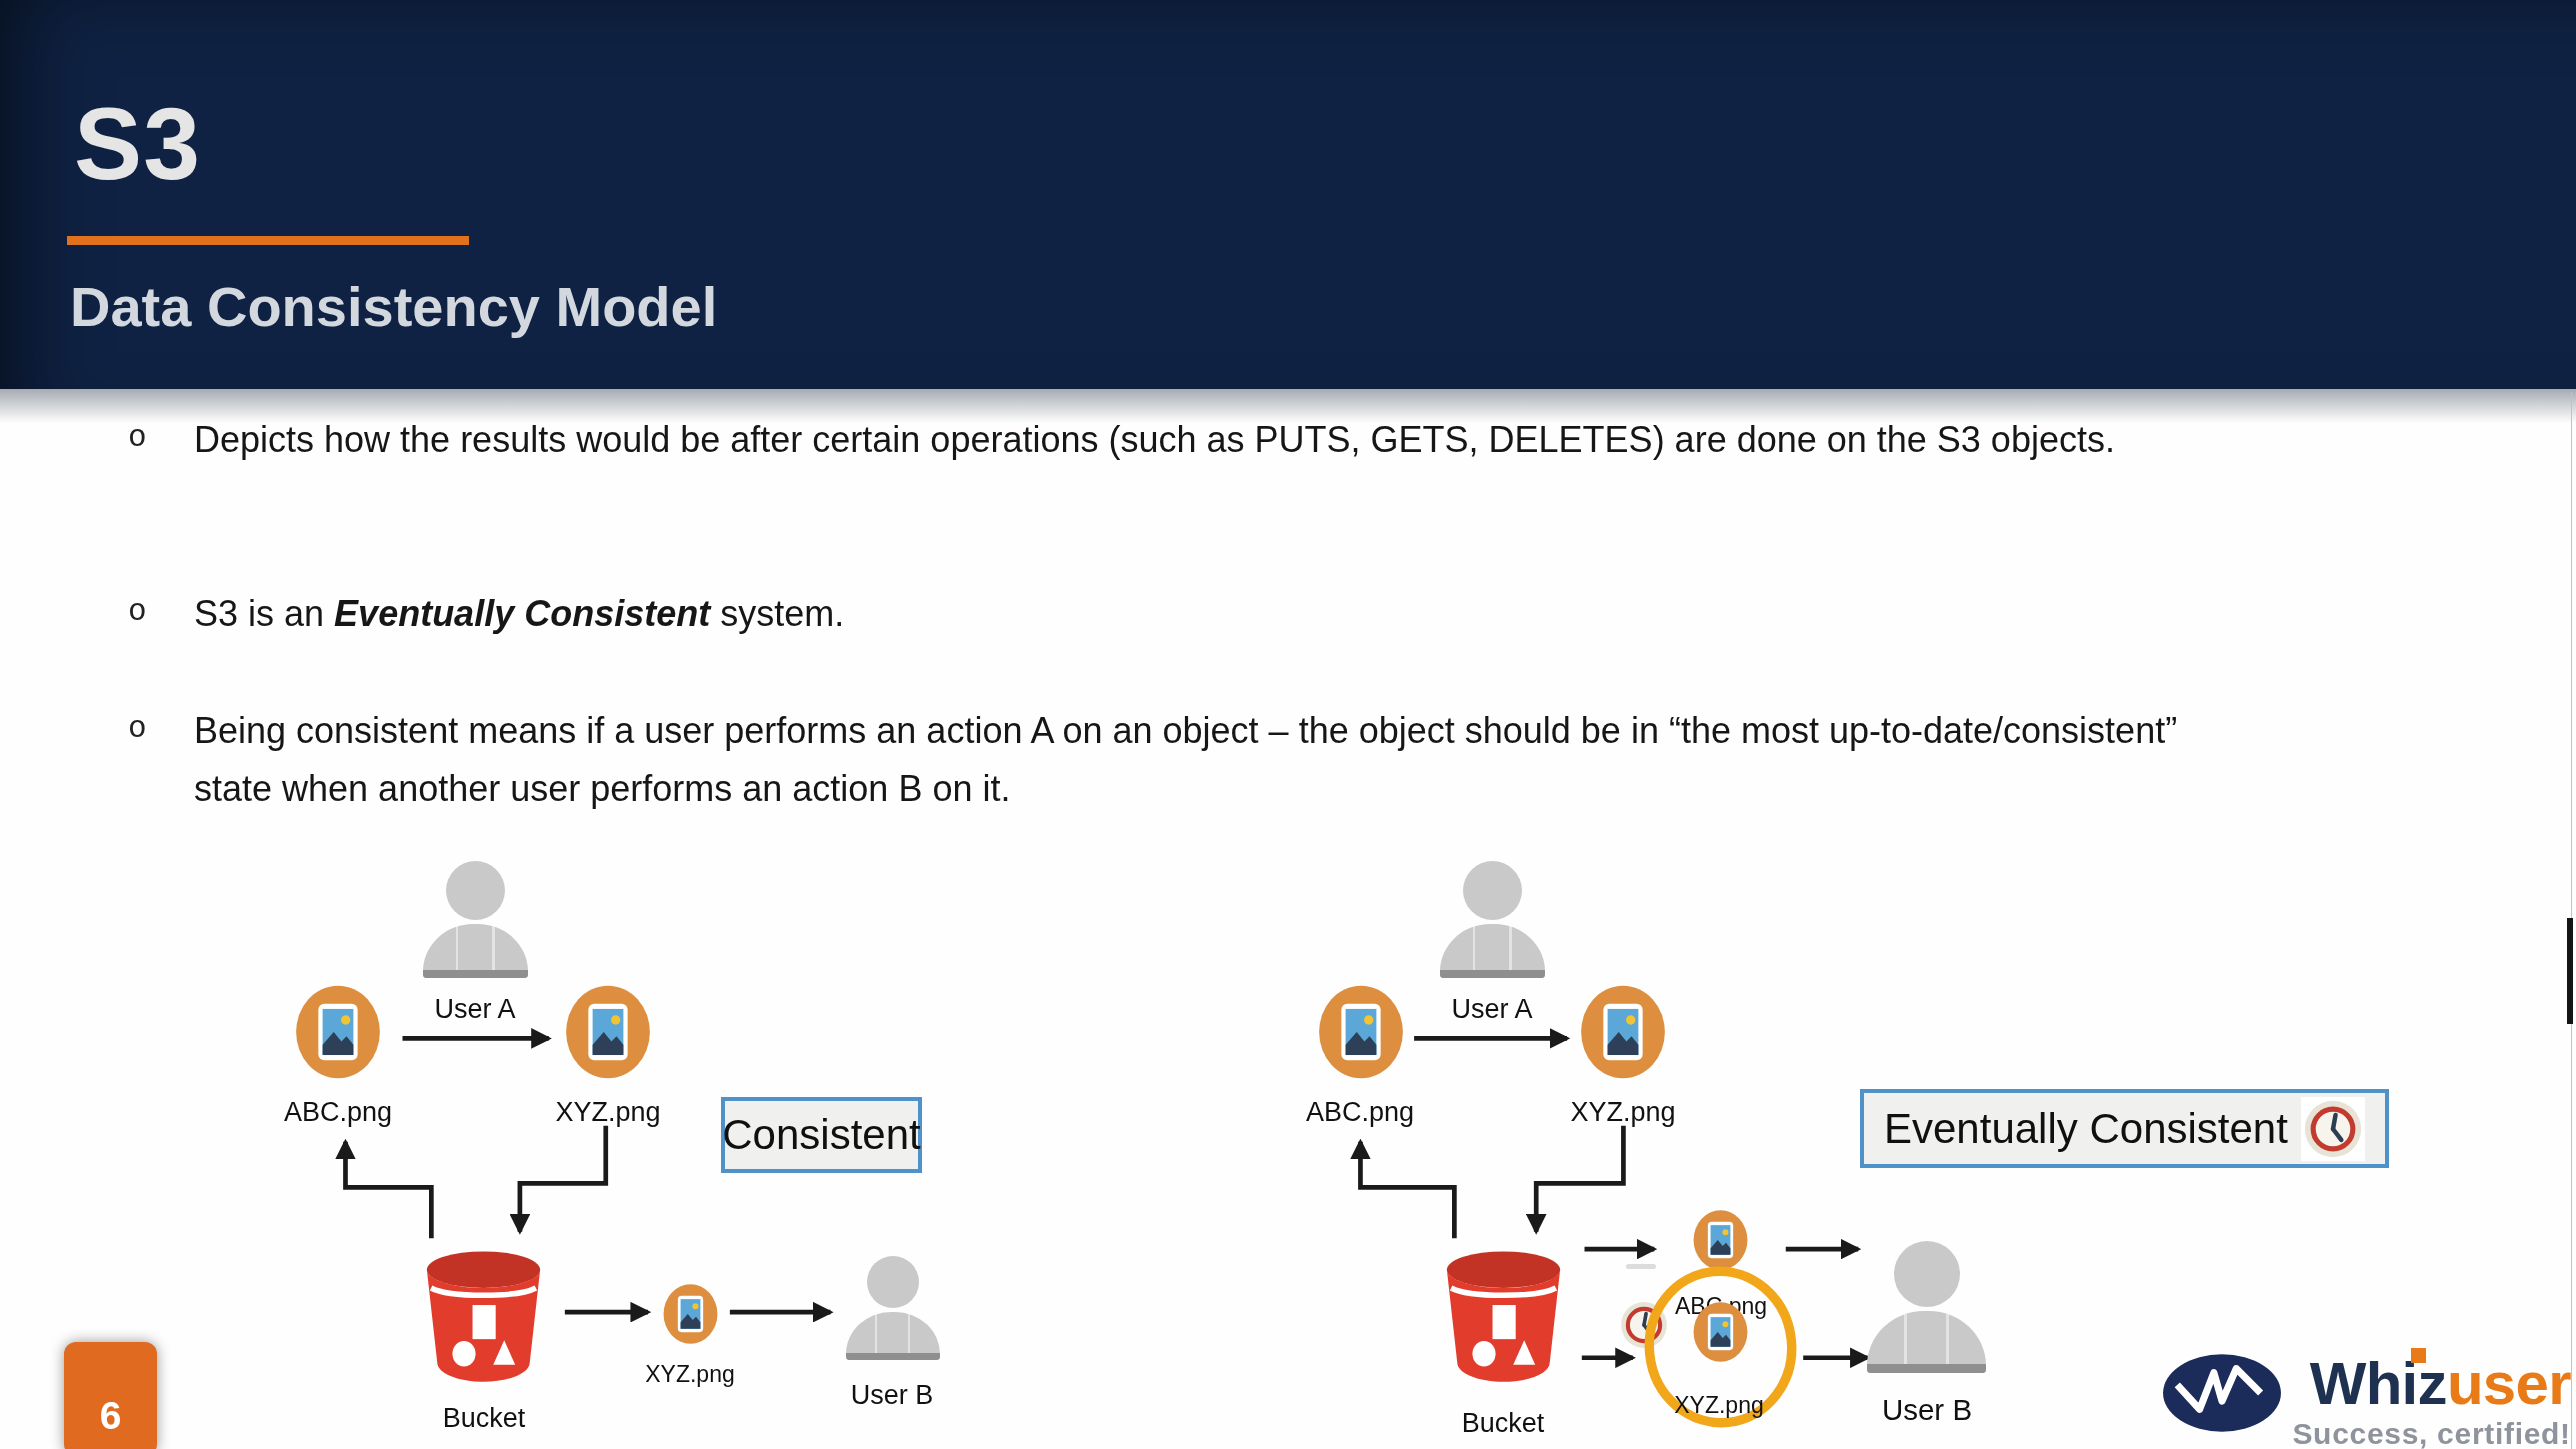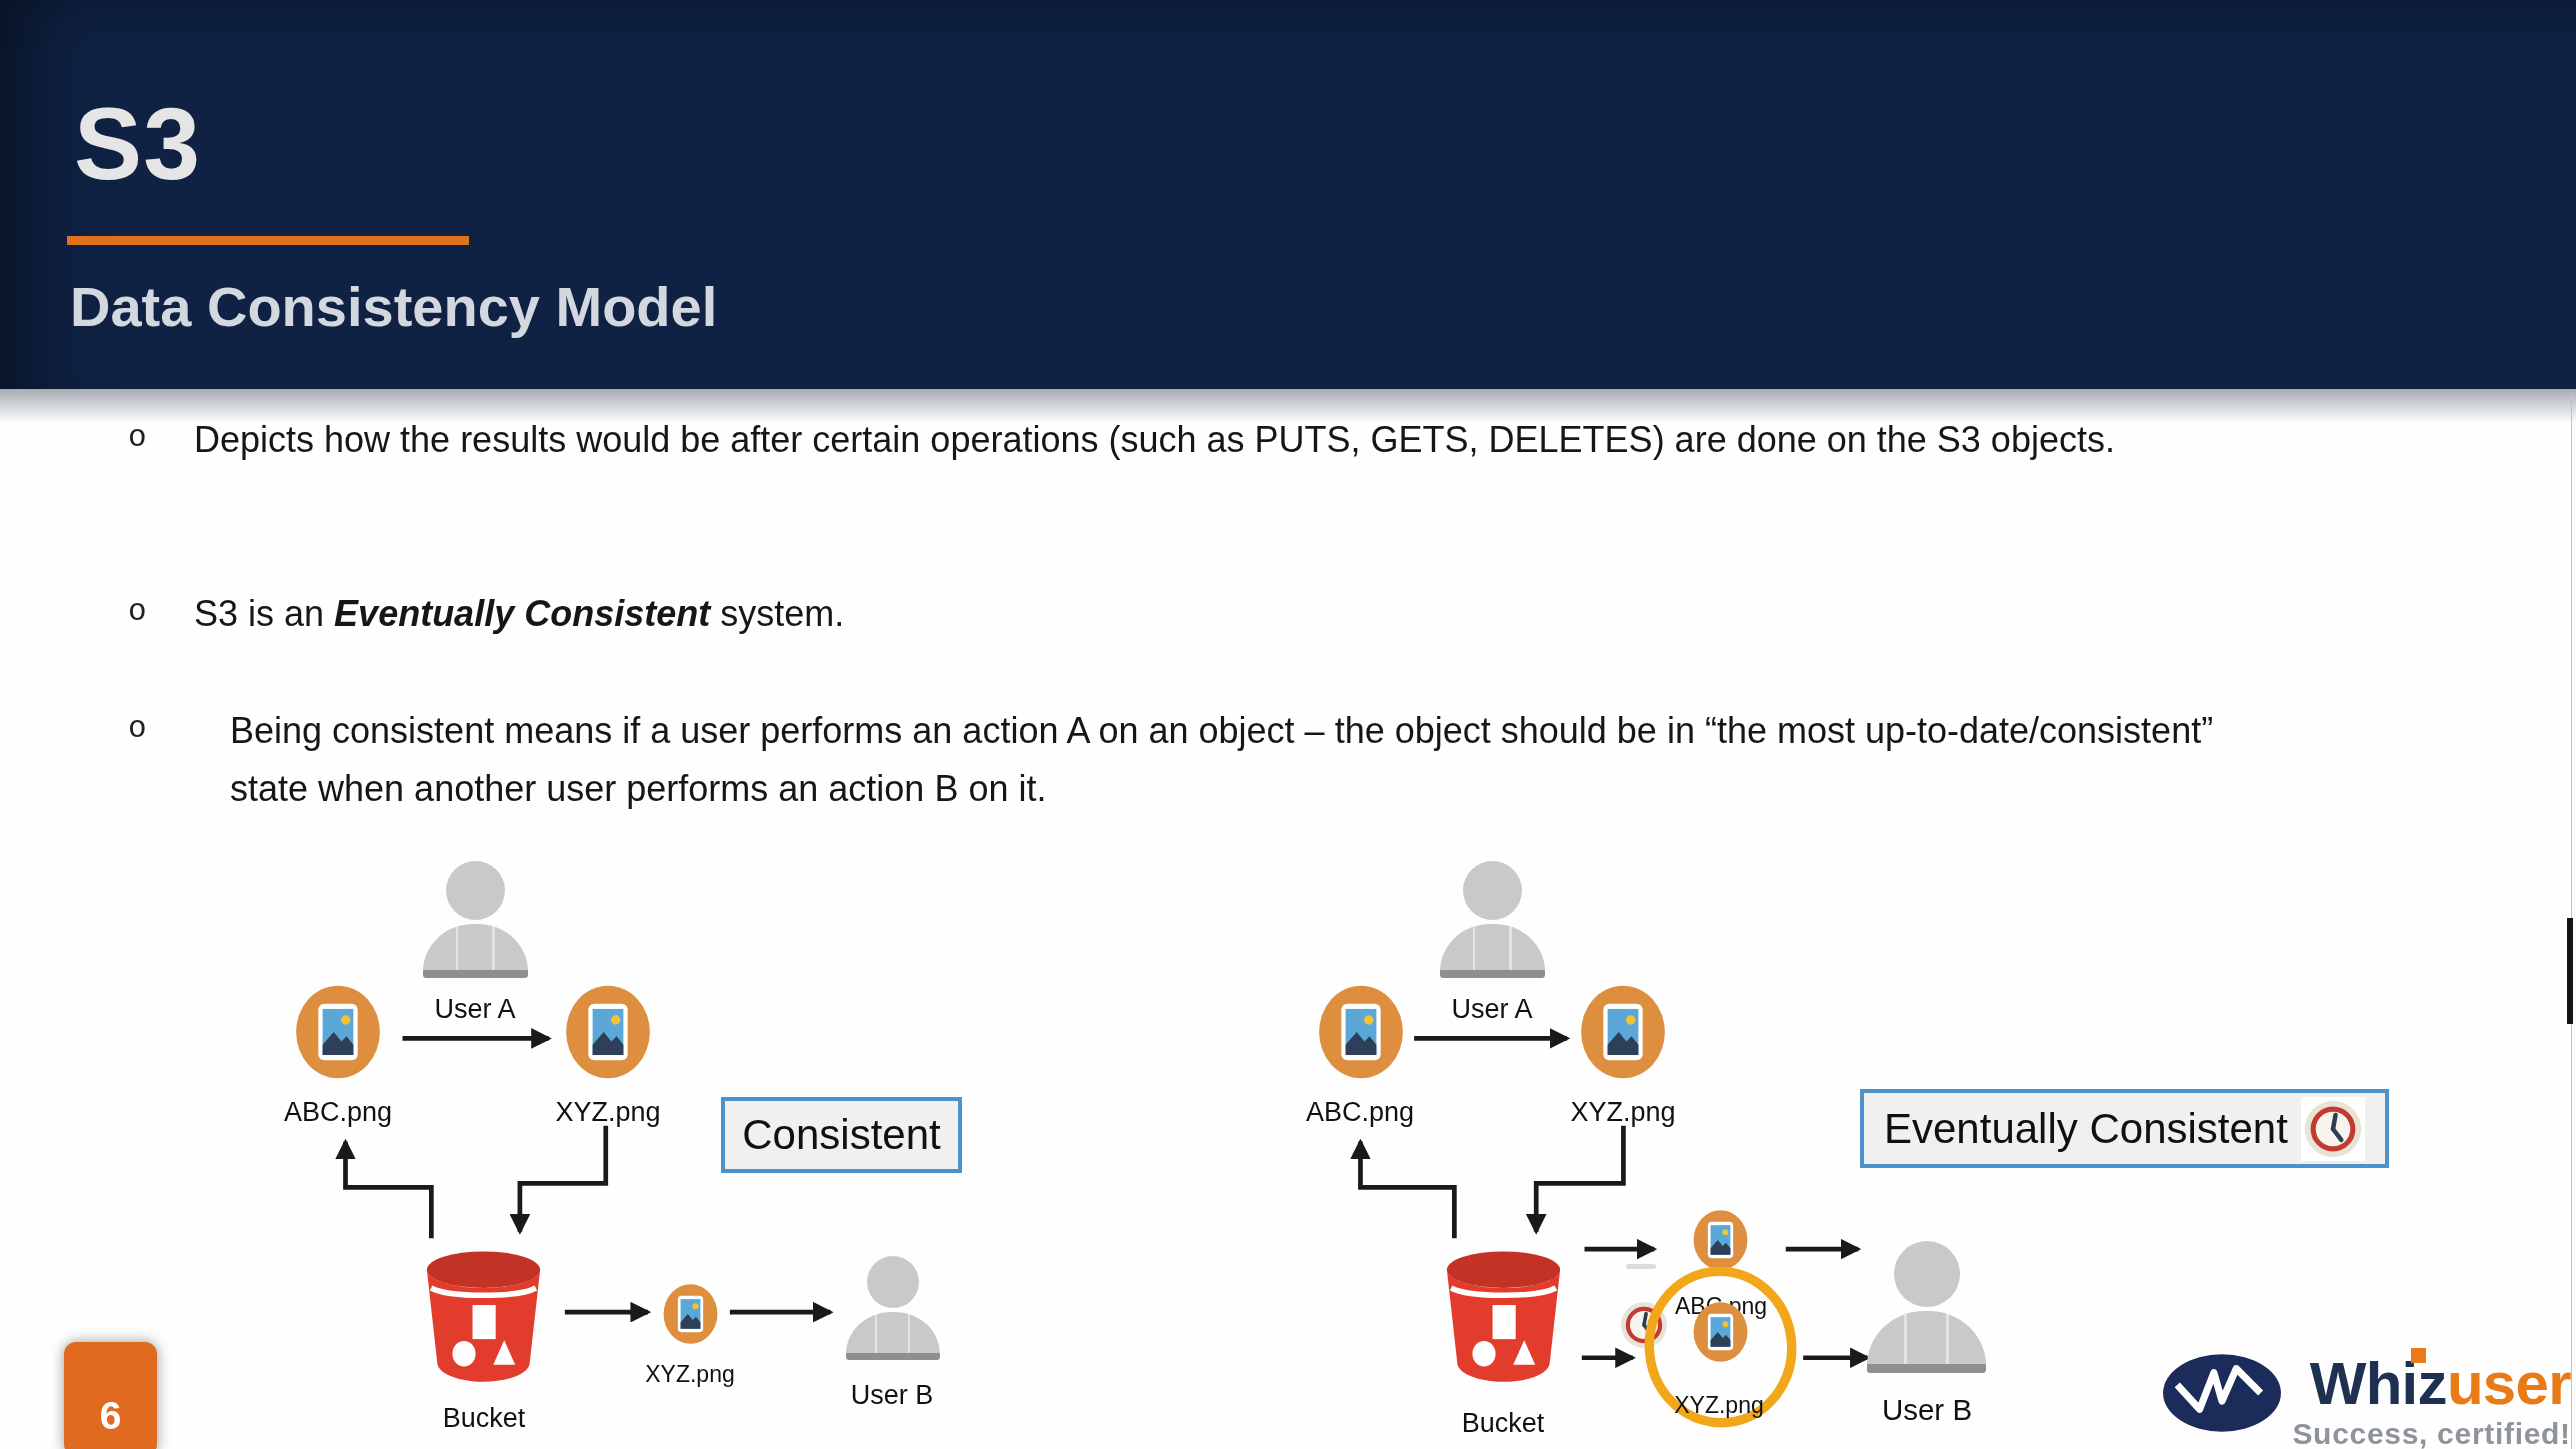--- a/index.html
+++ b/index.html
@@ -73,21 +73,21 @@
 <div class="bullet" style="top:411px;">
   <span class="marker">o</span>
   <span class="btext" style="width:1945px;">Depicts how the results would be after certain operations (such as PUTS, GETS, DELETES) are done on the S3 objects.</span>
 </div>
 <div class="bullet" style="top:585px;">
   <span class="marker">o</span>
   <span class="btext" style="width:2147px;"><span>S3 is an </span><span class="emph">Eventually Consistent</span><span> system.</span></span>
 </div>
 <div class="bullet" style="top:702px;">
   <span class="marker">o</span>
-  <span class="btext" style="width:2046px;margin-left:36px;">Being consistent means if a user performs an action A on an object – the object should be in “the most up-to-date/consistent” state when another user performs an action B on it.</span>
+  <span class="btext" style="width:2046px;">Being consistent means if a user performs an action A on an object – the object should be in “the most up-to-date/consistent” state when another user performs an action B on it.</span>
 </div>
 
 <svg class="overlay" viewBox="0 0 3840 2160">
   <defs>
     <marker id="ah" viewBox="0 0 10 10" refX="8.5" refY="5" markerWidth="4.4" markerHeight="4.4" orient="auto-start-reverse">
       <path d="M0,0 L10,5 L0,10 z" fill="#1a1a1a"></path>
     </marker>
   </defs>
   <g stroke="#1a1a1a" stroke-width="7" fill="none">
 
@@ -128,21 +128,21 @@
   <svg viewBox="0 0 100 110">
       <ellipse cx="50" cy="55" rx="49" ry="54" fill="#dd8e3e"></ellipse>
       <rect x="27" y="22" width="46" height="66" rx="7" fill="#fff"></rect>
       <rect x="32" y="28" width="36" height="54" fill="#5aa7d8"></rect>
       <circle cx="59" cy="41" r="5.5" fill="#f2c433"></circle>
       <path d="M32,82 L32,70 L45,55 L54,66 L60,60 L68,70 L68,82 Z" fill="#2e4057"></path>
     </svg>
 </div>
 <div class="dlabel" style="left:608px;top:1079px;">XYZ.png</div>
 
-<div class="status-box center" style="left:721px;top:1097px;width:241px;height:76px;">
+<div class="status-box center" style="left:721px;top:1097px;width:201px;height:76px;">
   <span>Consistent</span>
 </div>
 
 <div class="icon-box" style="left:417px;top:1249px;width:133px;height:134px;">
   <svg viewBox="0 0 200 220">
       <ellipse cx="100" cy="34" rx="93" ry="30" fill="#c23325"></ellipse>
       <path d="M7,34 C7,50 48,64 100,64 C152,64 193,50 193,34 L176,186 C176,205 140,218 100,218 C60,218 24,205 24,186 Z" fill="#e23d2c"></path>
       <path d="M14,64 C44,80 156,80 186,64" stroke="#fff" stroke-width="9" fill="none"></path>
       <rect x="82" y="92" width="38" height="56" fill="#fff"></rect>
       <ellipse cx="68" cy="172" rx="19" ry="21" fill="#fff"></ellipse>

